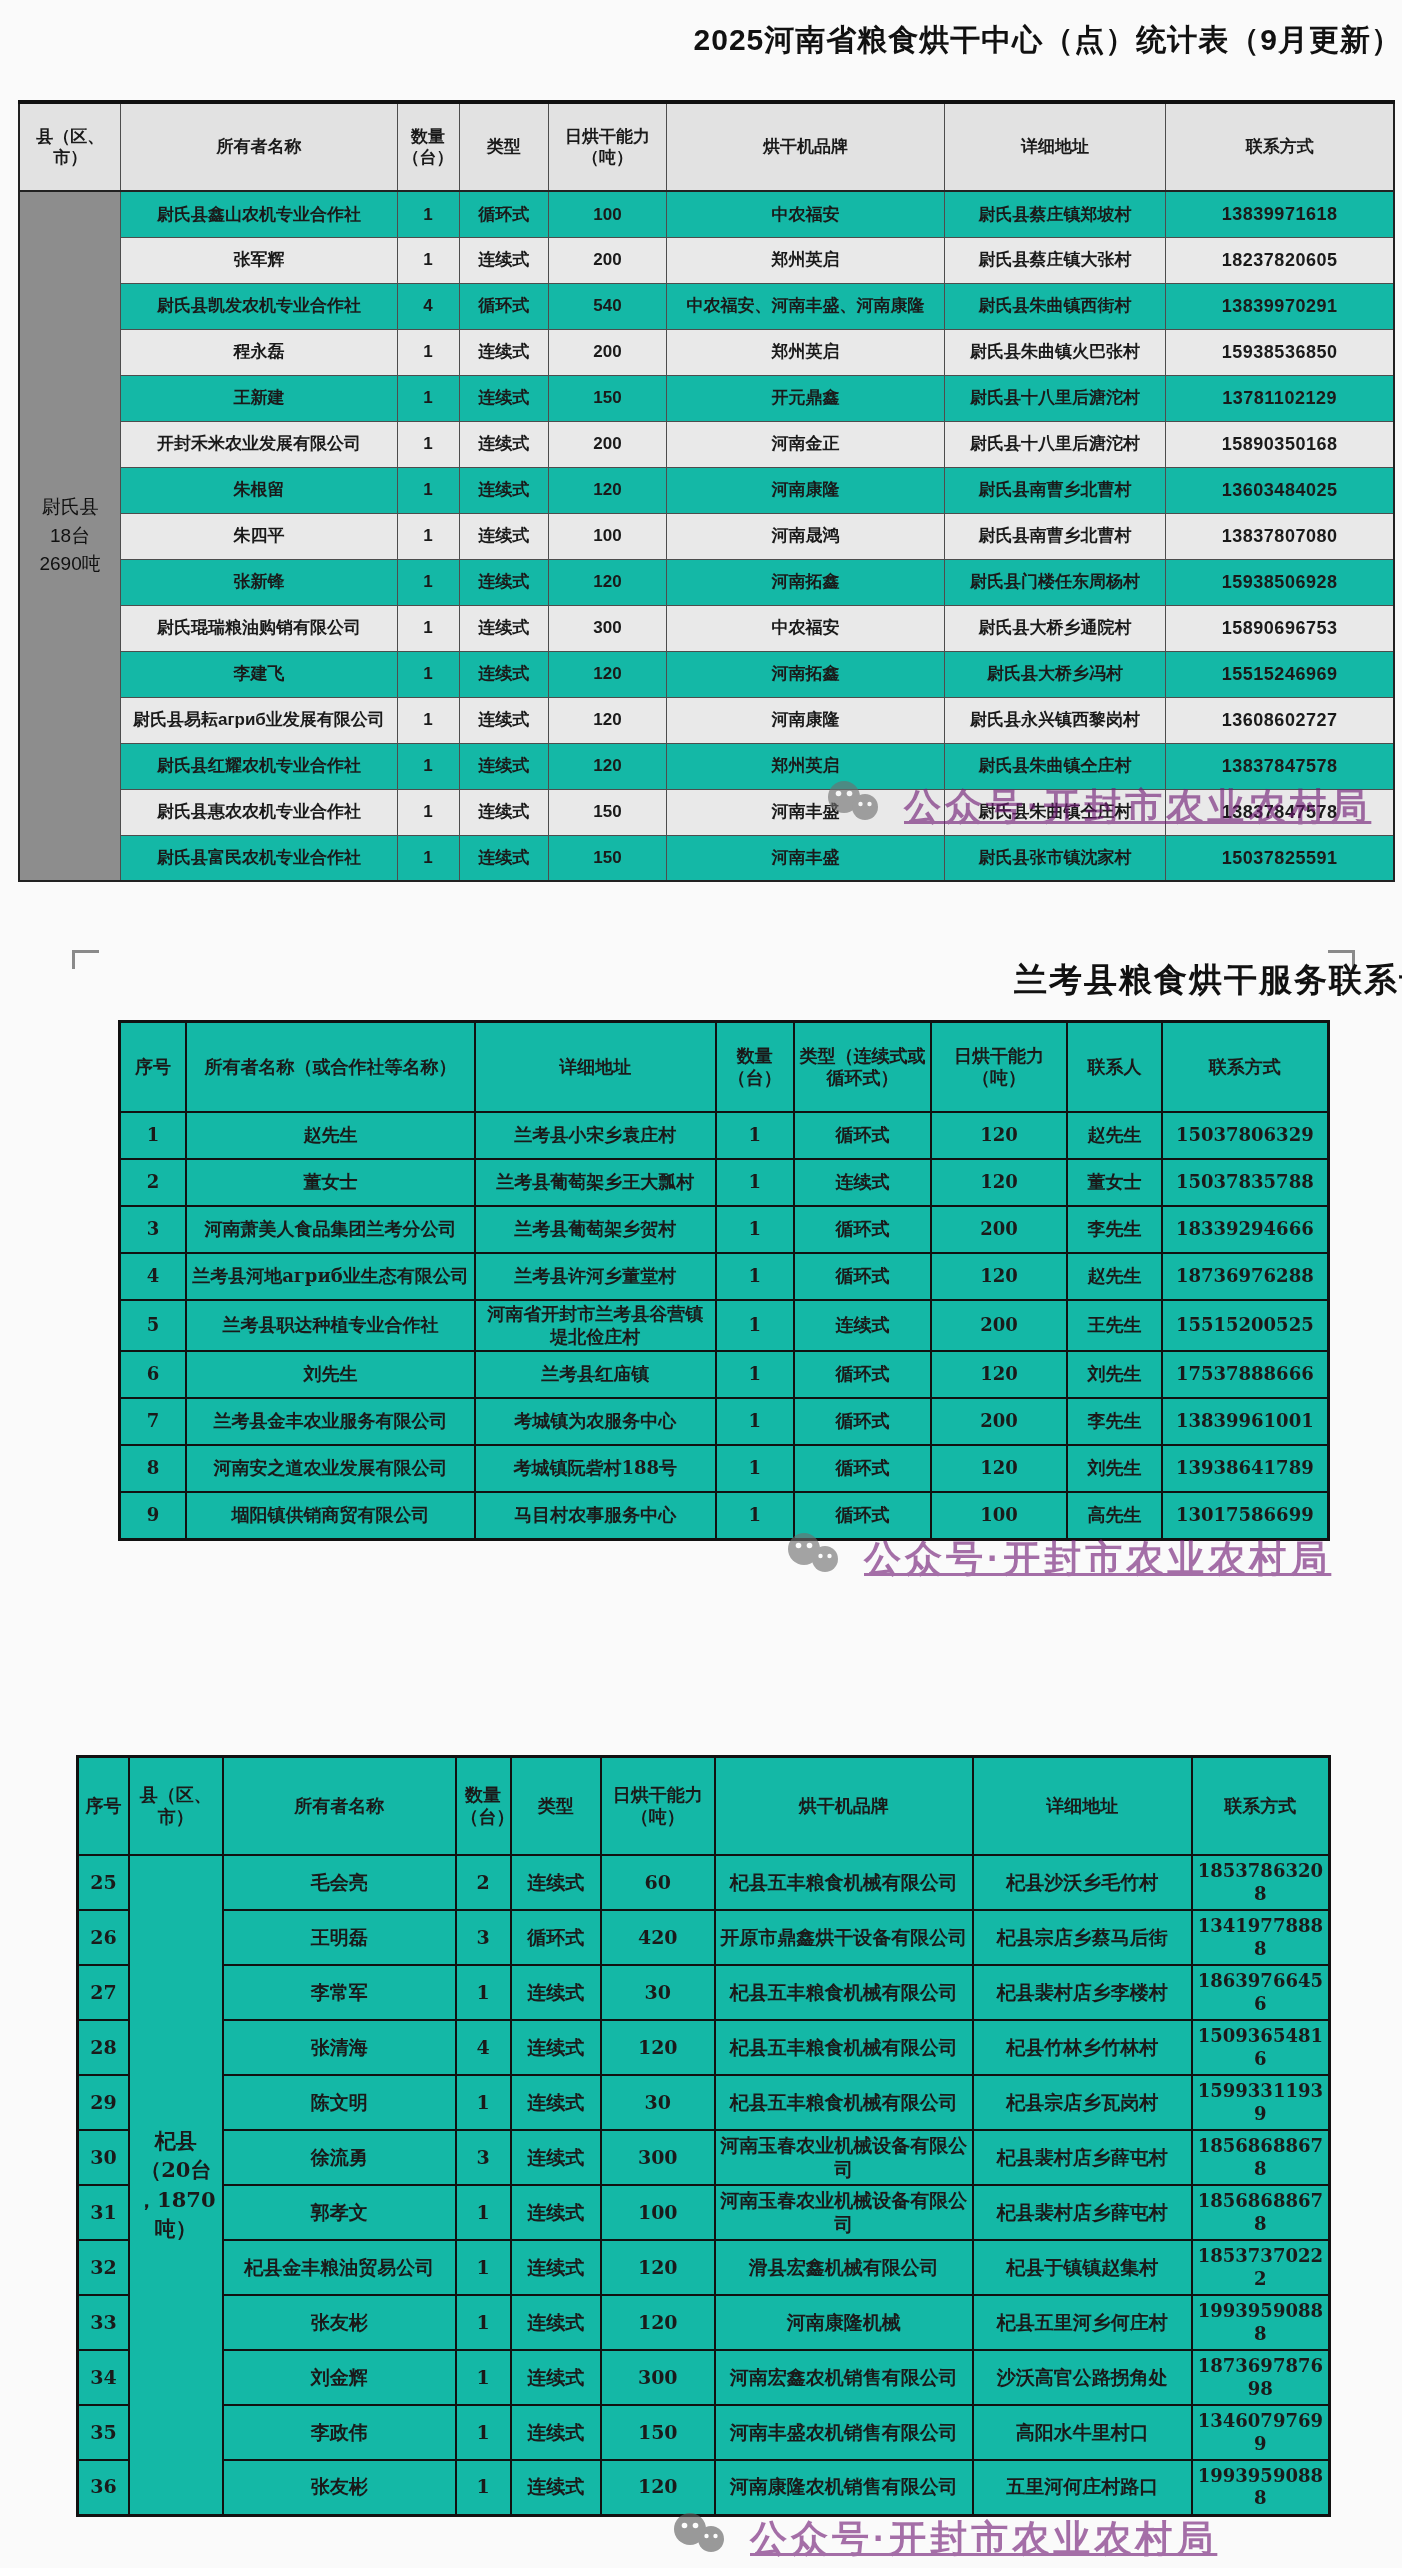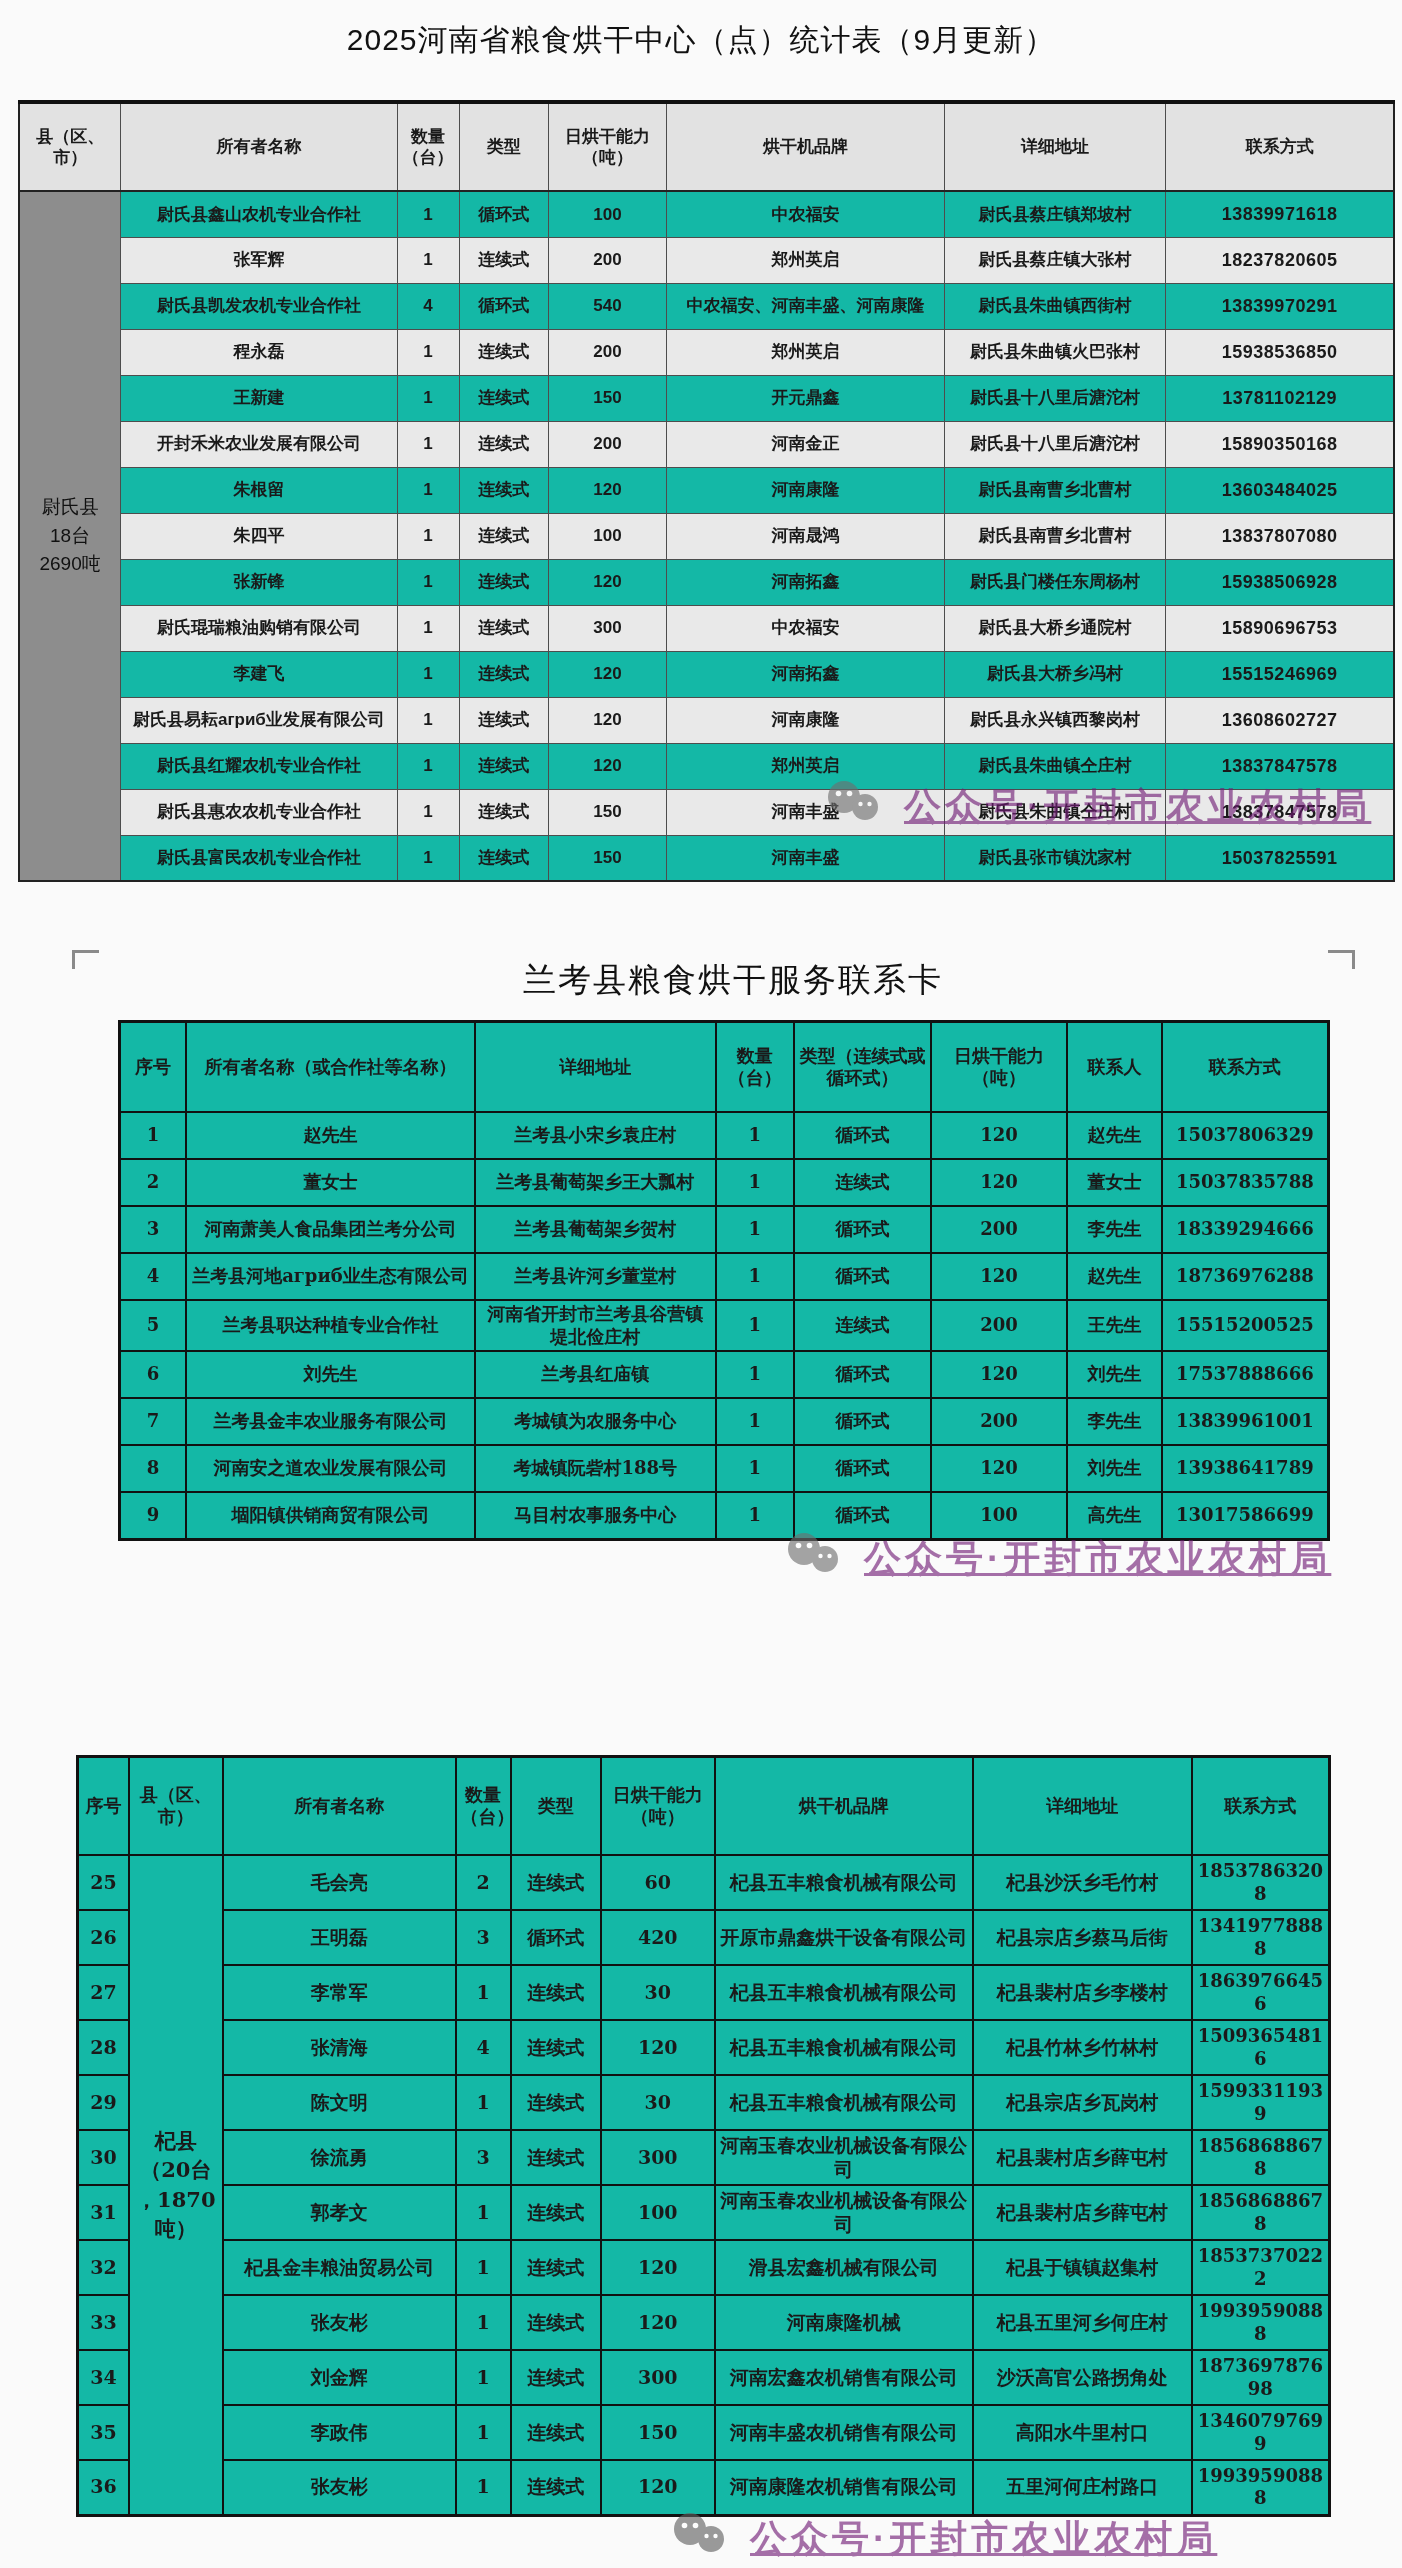--- a/index.html
+++ b/index.html
@@ -1,17 +1,17 @@
 <!DOCTYPE html>
 <html><head>
 <meta charset="utf-8">
 <style>
   html,body{margin:0;padding:0;}
   .page{position:relative;width:1402px;height:2568px;overflow:hidden;background:#fafafa;color:#1a1a1a;}
-  .doc-title{position:absolute;left:0;width:100%;text-align:center;font-family:"Liberation Sans",sans-serif;font-weight:400;color:#111;}
+  .doc-title{position:absolute;left:0;width:100%;text-align:right;font-family:"Liberation Sans",sans-serif;font-weight:700;color:#111;}
   .title1{top:20px;font-size:30px;letter-spacing:1px;}
   .title2{top:958px;font-size:33px;letter-spacing:2px;font-family:"Liberation Sans",sans-serif;margin-left:32px;}
 
   table{border-collapse:collapse;table-layout:fixed;background:#14b8a6;}
   td,th{overflow:hidden;padding:2px 4px;text-align:center;vertical-align:middle;word-break:break-all;line-height:1.25;}
 
   
   .t1{position:absolute;left:18px;top:100px;width:1377px;font-family:"Liberation Sans",sans-serif;border:2px solid #222;border-top:4px solid #111;}
   .t1 td,.t1 th{border:1px solid #4d4d4d;font-size:17px;font-weight:600;}
   .t1 thead th{background:#e2e2e2;height:82px;font-weight:700;border-bottom:2px solid #222;}

